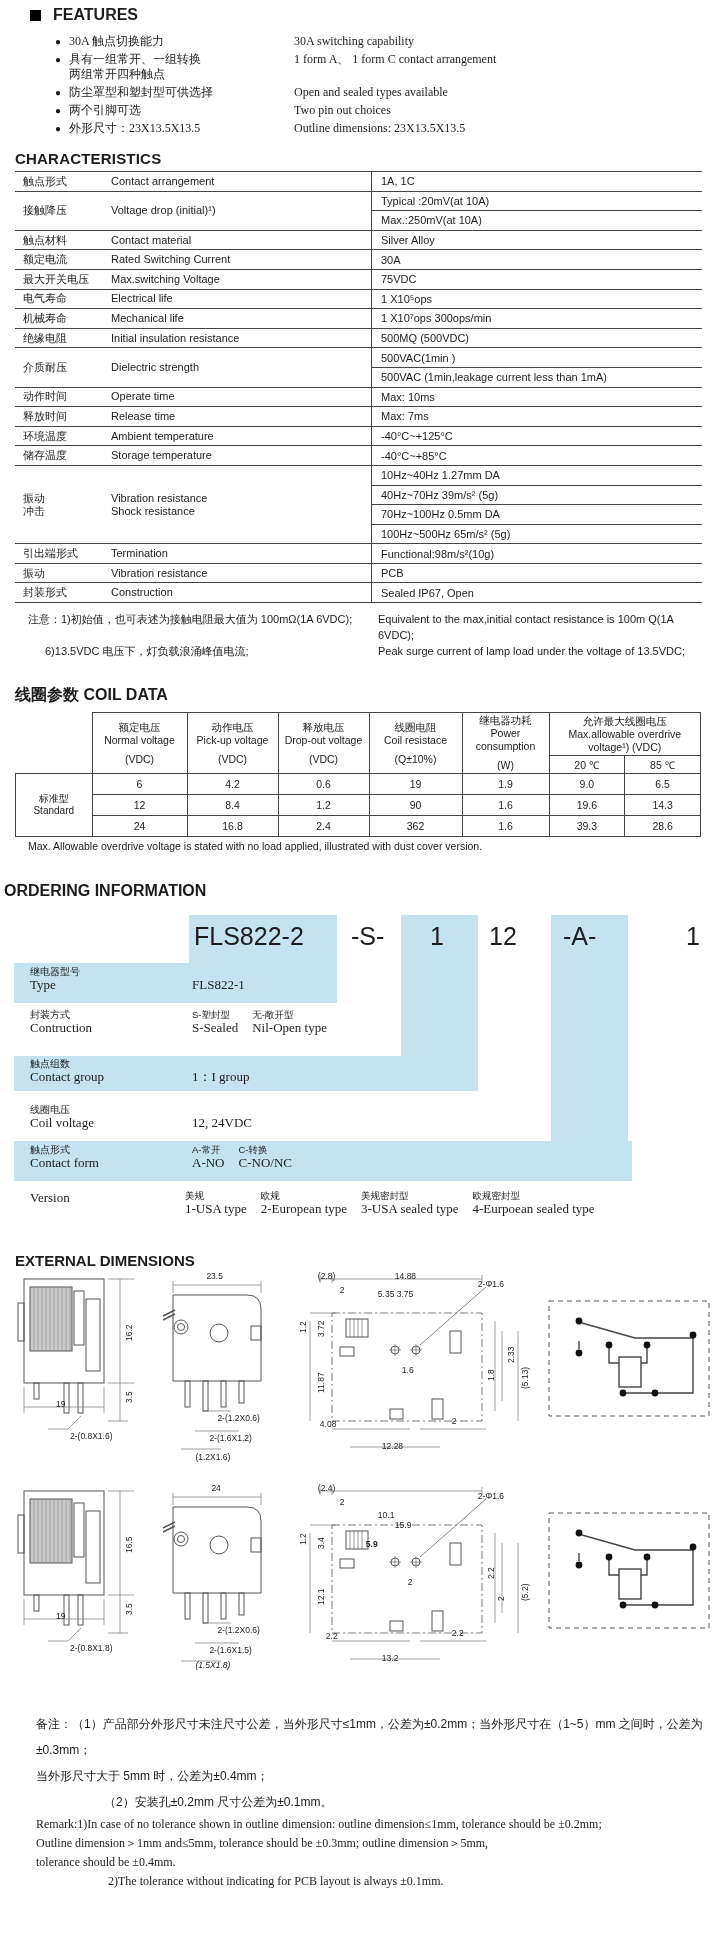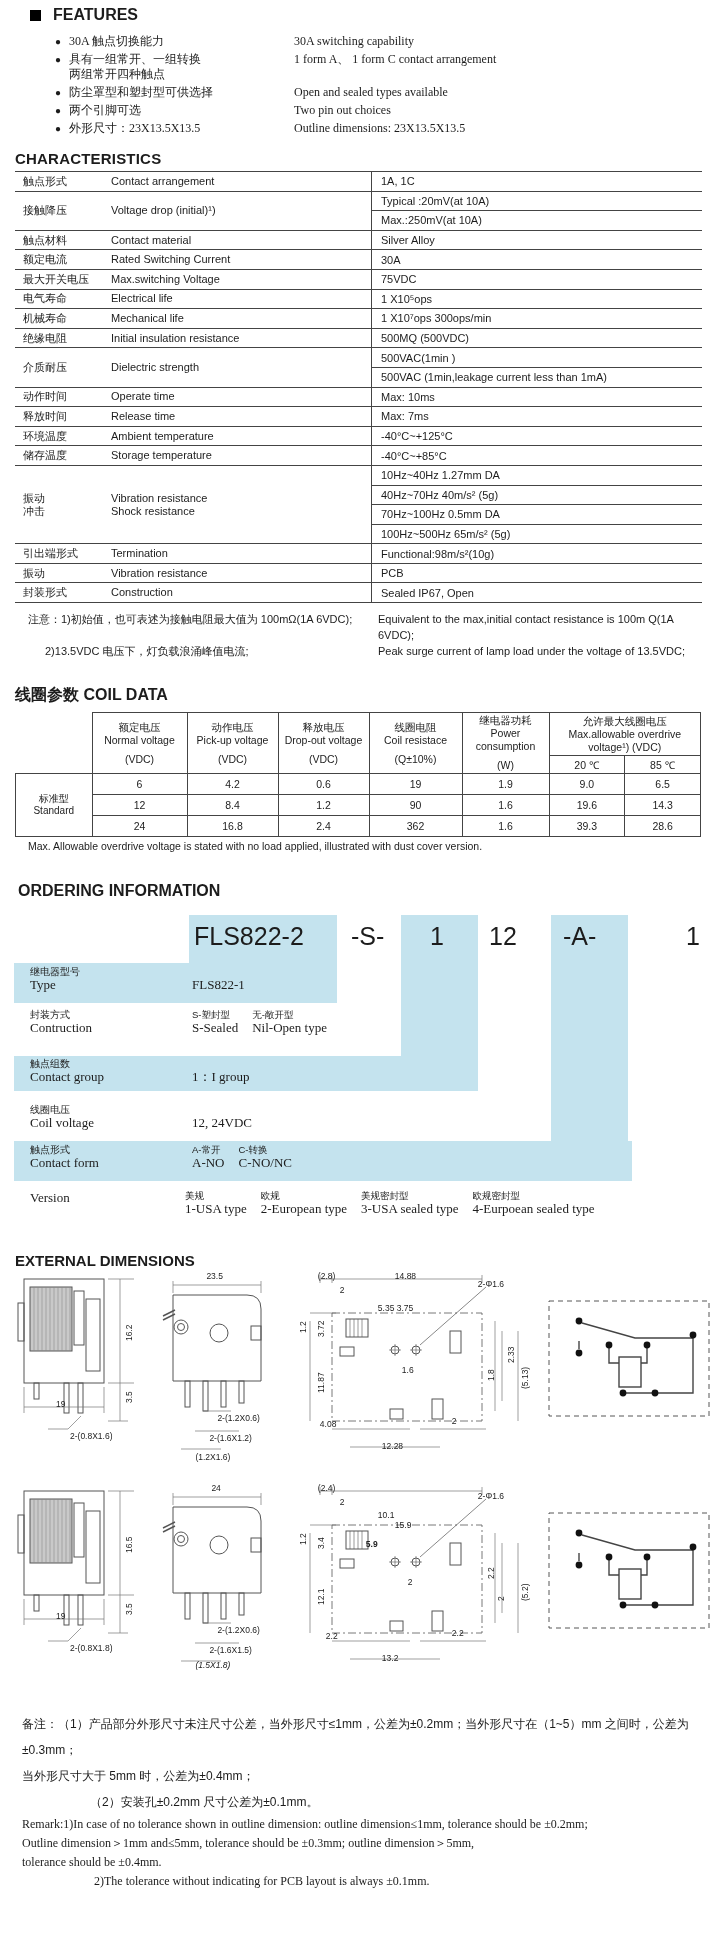--- a/index.html
+++ b/index.html
@@ -34,42 +34,42 @@
   .coil-header{font-weight:bold;font-size:16px;margin:26px 0 6px 15px;}
   .coil-table{border-collapse:collapse;margin-left:15px;width:686px;font-size:10.5px;table-layout:fixed;}
   .coil-table th,.coil-table td{border:1px solid #444;text-align:center;padding:1px 2px;font-weight:normal;}
   .coil-table .hl{line-height:13px;}
   .coil-table .unit{margin-top:6px;}
   .coil-table td{height:18px;}
   .coil-table .rowgroup{font-size:10px;line-height:12px;}
   .coil-table .corner{border-left:none;border-top:none;background:#fff;}
   .coil-foot{font-size:10.5px;margin:3px 0 0 28px;}
   
-  .order-header{font-weight:bold;font-size:16px;margin:30px 0 0 18px;}
+  .order-header{font-weight:bold;font-size:16px;margin:30px 0 0 4px;}
   .order-wrap{position:relative;height:330px;margin-top:8px;}
   .band{position:absolute;background:#c4e3ee;}
   .ocode{position:absolute;top:10px;left:0;width:100%;font-size:25px;font-family:"Liberation Sans",sans-serif;}
   .ocode span{position:absolute;top:4px;}
   .orow{position:absolute;left:0;width:100%;}
   .olabel{position:absolute;left:30px;display:flex;flex-direction:column;}
   .olabel .cn{font-size:10px;line-height:11px;}
   .olabel .en{font-size:13px;font-family:"Liberation Serif",serif;line-height:15px;}
   .opts{position:absolute;left:192px;display:flex;}
   .opt{display:flex;flex-direction:column;margin-right:14px;}
   .opt .cn{font-size:9.5px;line-height:11px;min-height:11px;}
   .opt .v{font-size:13px;font-family:"Liberation Serif",serif;line-height:15px;white-space:nowrap;}
   
   .ext-header{font-weight:bold;font-size:15px;margin:14px 0 2px 15px;}
   .draw-row{display:flex;margin-left:8px;position:relative;height:212px;}
   .dcell{position:relative;height:100%;}
   .dcell svg{position:absolute;left:0;top:0;}
   .dim{position:absolute;font-size:8.5px;color:#222;white-space:nowrap;}
   .dim.rot{transform:rotate(-90deg);transform-origin:left top;}
   
-  .remarks{margin:16px 12px 0 22px;font-size:12px;}
+  .remarks{margin:16px 12px 0 36px;font-size:12px;}
   .rm-zh{line-height:26px;}
   .rm-zh.ind{padding-left:68px;}
   .rm-en{font-family:"Liberation Serif",serif;line-height:19px;}
   .rm-en.ind{padding-left:72px;}
 </style>
 </head>
 <body>
 
 <div class="features">
   <div class="feat-title-row">
@@ -229,21 +229,21 @@
     </div>
     <div class="crow">
       <div class="clabel">
         <span class="ccn">振动
 冲击</span>
         <span class="cen">Vibration resistance
 Shock resistance</span>
       </div>
       <div class="cvals">
         <div class="cval">10Hz~40Hz 1.27mm DA</div>
-        <div class="cval">40Hz~70Hz 40m/s² (5g)</div>
+        <div class="cval">40Hz~70Hz 39m/s² (5g)</div>
         <div class="cval">70Hz~100Hz 0.5mm DA</div>
         <div class="cval">100Hz~500Hz 65m/s² (5g)</div>
       </div>
     </div>
     <div class="crow">
       <div class="clabel">
         <span class="ccn">引出端形式</span>
         <span class="cen">Termination</span>
       </div>
       <div class="cvals">
@@ -268,21 +268,21 @@
         <div class="cval">Sealed IP67, Open</div>
       </div>
     </div>
   </div>
 <div class="cnotes">
   <div class="cnote-line">
     <span class="cnote-l">注意：1)初始值，也可表述为接触电阻最大值为 100mΩ(1A 6VDC);</span>
     <span class="cnote-r">Equivalent to the max,initial contact resistance is 100m Q(1A 6VDC);</span>
   </div>
   <div class="cnote-line">
-    <span class="cnote-l ind">2)13.5VDC 电压下，灯负载浪涌峰值电流;</span>
+    <span class="cnote-l ind">6)13.5VDC 电压下，灯负载浪涌峰值电流;</span>
     <span class="cnote-r">Peak surge current of lamp load under the voltage of 13.5VDC;</span>
   </div>
 </div>
 
 <div class="coil-header">线圈参数 COIL DATA</div>
 <table class="coil-table">
   <thead>
     <tr>
       <th class="corner" rowspan="2" style="width:72px"></th>
       <th rowspan="2" style="width:90px" class="hl">
@@ -534,21 +534,21 @@
 <path d="M30 8H192M30 4V12M42 4V12M192 4V12" stroke="#777" stroke-width="0.7"></path>
 <path d="M20 50V150M20 42H46" stroke="#777" stroke-width="0.7"></path>
 <path d="M42 158H120M130 158H196M60 176H150" stroke="#777" stroke-width="0.7"></path>
 <path d="M205 50V140M212 60V130M228 60V150" stroke="#777" stroke-width="0.7"></path>
 </g>
         </svg>
         <span class="dim" style="left: 28px; top: 0px;">(2.8)</span>
         <span class="dim" style="left: 105px; top: 0px;">14.88</span>
         <span class="dim" style="left: 188px; top: 8px;">2-Φ1.6</span>
         <span class="dim" style="left: 50px; top: 14px;">2</span>
-        <span class="dim" style="left: 88px; top: 32px;">5.35 3.75</span>
+        <span class="dim" style="left: 88px; top: 18px;">5.35 3.75</span>
         <span class="dim rot" style="left: 8px; top: 62px;">1.2</span>
         <span class="dim rot" style="left: 26px; top: 66px;">3.72</span>
         <span class="dim rot" style="left: 26px; top: 122px;">11.87</span>
         <span class="dim" style="left: 112px; top: 94px;">1.6</span>
         <span class="dim rot" style="left: 196px; top: 110px;">1.8</span>
         <span class="dim rot" style="left: 216px; top: 92px;">2.33</span>
         <span class="dim rot" style="left: 230px; top: 118px;">(5.13)</span>
         <span class="dim" style="left: 30px; top: 148px;">4.08</span>
         <span class="dim" style="left: 162px; top: 145px;">2</span>
         <span class="dim" style="left: 92px; top: 170px;">12.28</span>

